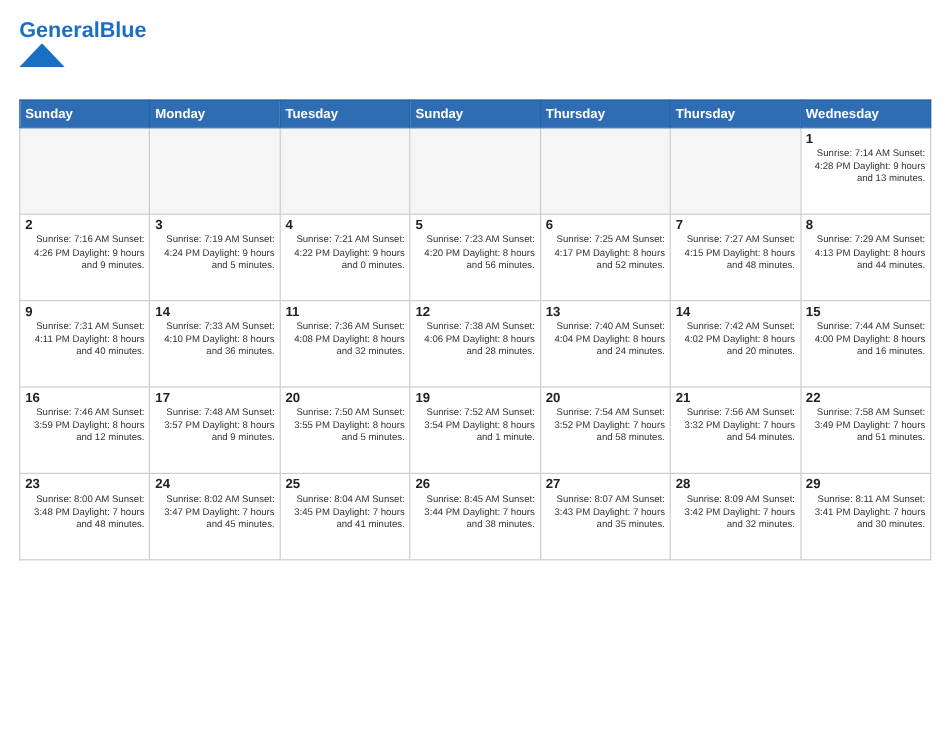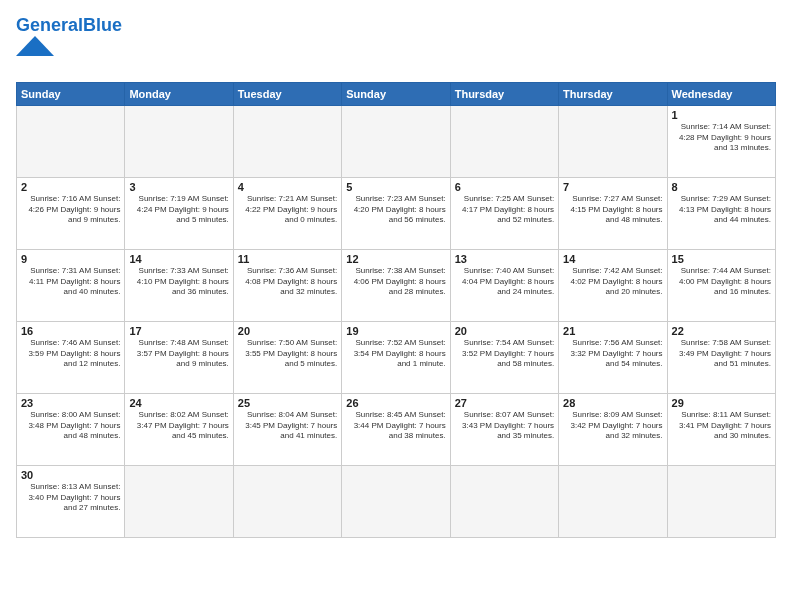--- a/index.html
+++ b/index.html
@@ -334,30 +334,15 @@
 and 32 minutes.</div>
           </td>
           <td>
             <span class="day-number">29</span>
             <div class="day-info">Sunrise: 8:11 AM
 Sunset: 3:41 PM
 Daylight: 7 hours
 and 30 minutes.</div>
           </td>
         </tr>
-        <tr>
-          <td>
-            <span class="day-number">30</span>
-            <div class="day-info">Sunrise: 8:13 AM
-Sunset: 3:40 PM
-Daylight: 7 hours
-and 27 minutes.</div>
-          </td>
-          <td class="empty"></td>
-          <td class="empty"></td>
-          <td class="empty"></td>
-          <td class="empty"></td>
-          <td class="empty"></td>
-          <td class="empty"></td>
-        </tr>
       </tbody>
   </table>
 </div>
 
 </body></html>

